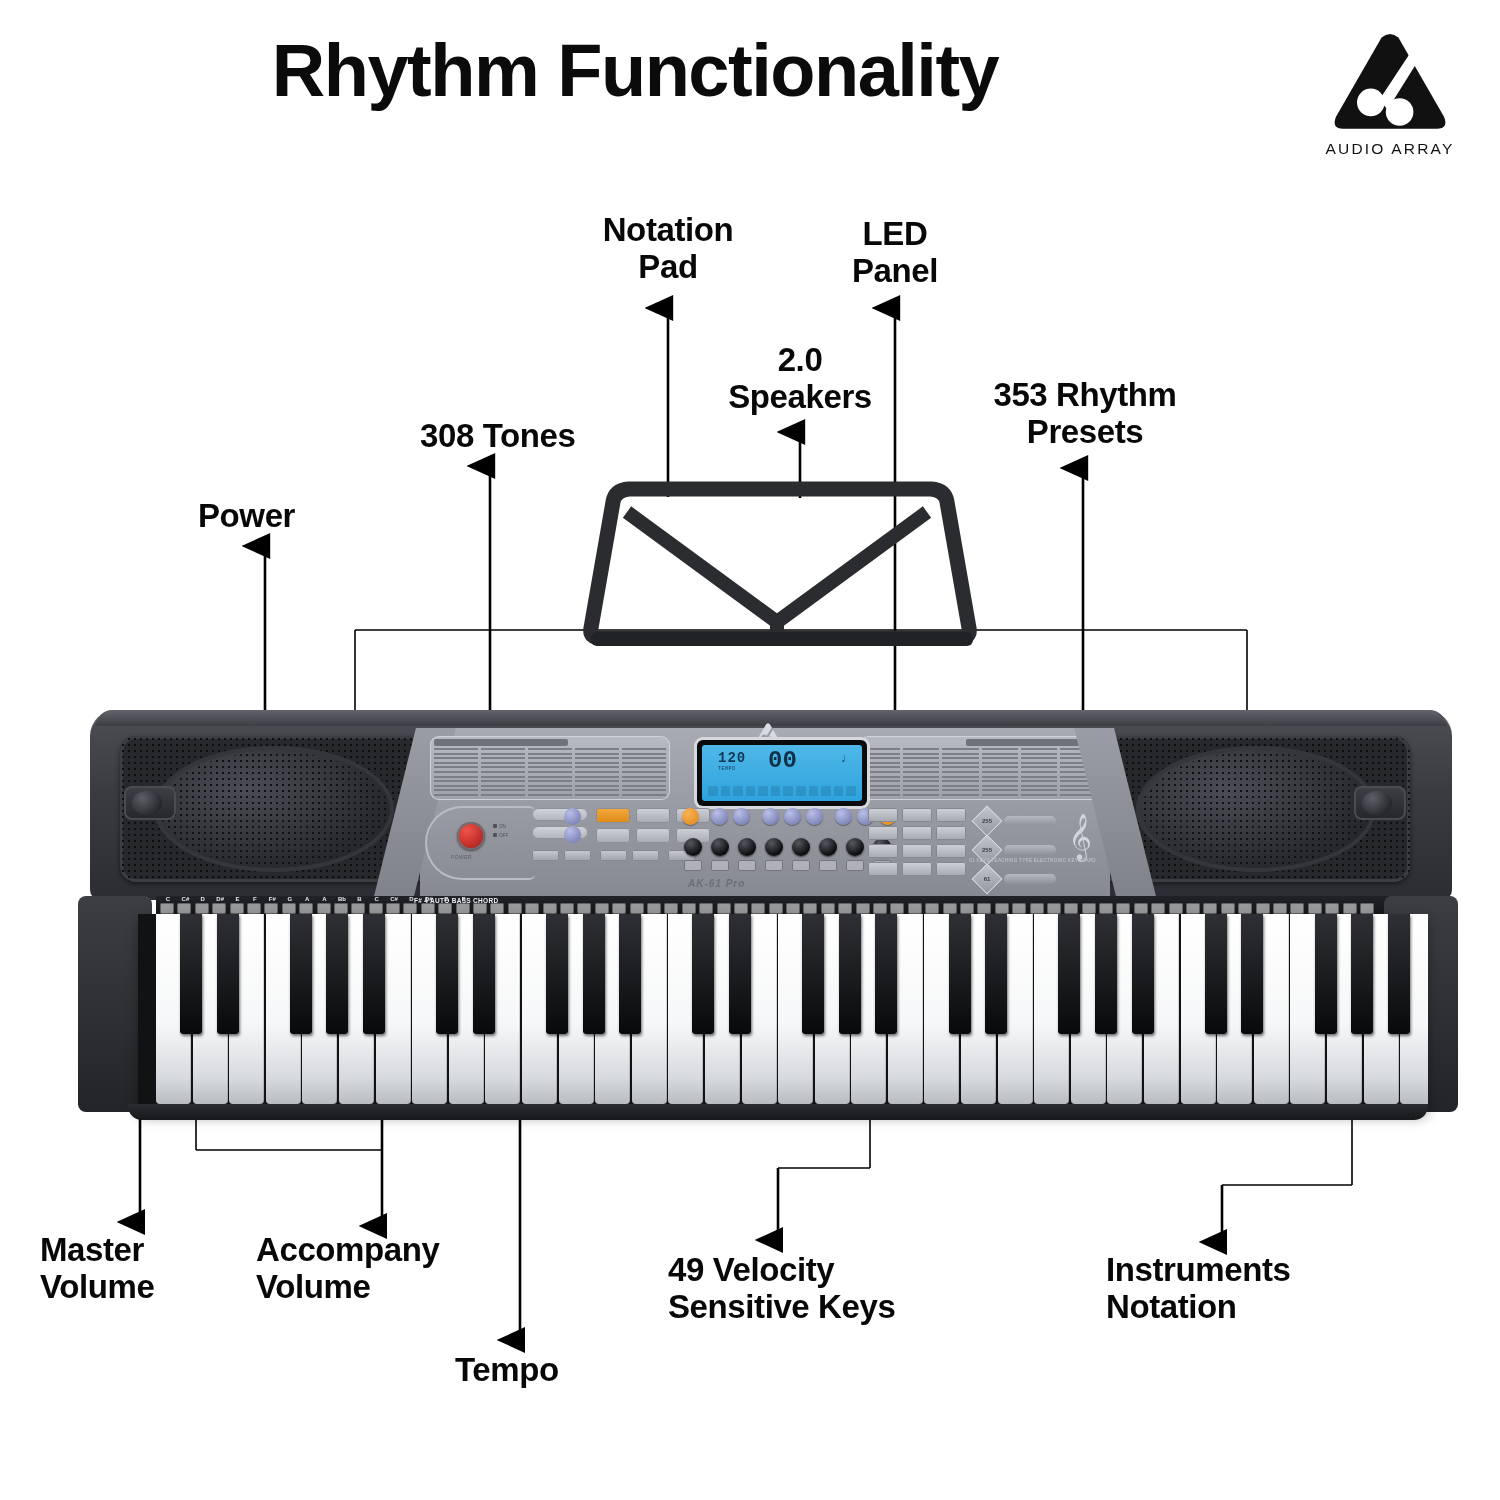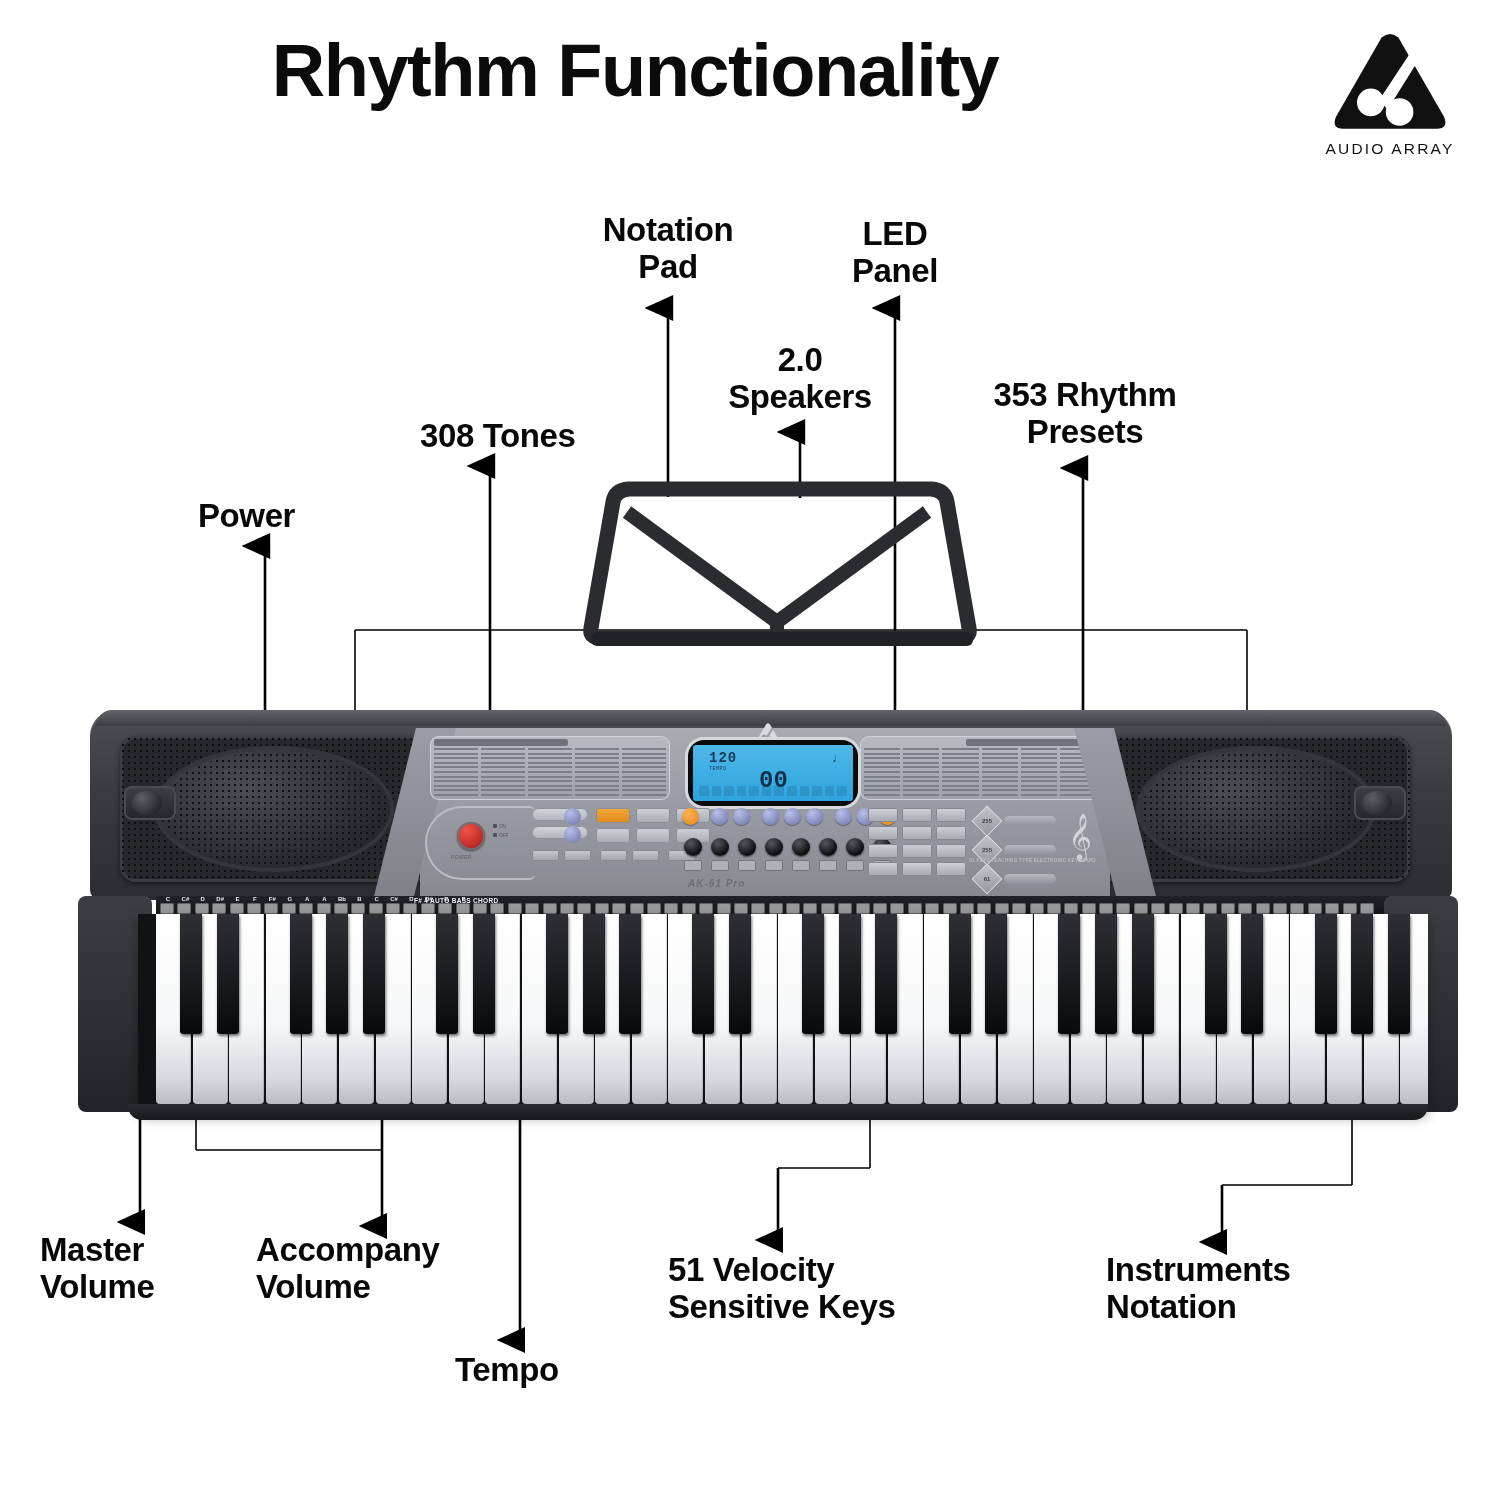--- a/index.html
+++ b/index.html
@@ -69,31 +69,31 @@
        background:linear-gradient(180deg,#b7bac1,#9ea1a9);
        box-shadow:inset 0 0 0 1px #cfd2d8;overflow:hidden;}
   .listbox.tones{left:10px;top:8px;width:240px;}
   .listbox.rhythms{left:440px;top:8px;width:240px;}
   .listbox .hdr{height:7px;margin:3px 4px 2px;background:#6f727a;border-radius:2px;width:56%;}
   .listcols{position:absolute;left:4px;right:4px;top:12px;bottom:3px;
        display:flex;gap:3px;}
   .listcols span{flex:1;background:
        repeating-linear-gradient(180deg,#7b7e86 0 2px,transparent 2px 4.6px);}
 
-  .lcd{position:absolute;left:268px;top:12px;width:160px;height:56px;
-       background:#0a0b0d;border-radius:16px;padding:5px;
+  .lcd{position:absolute;left:277px;top:12px;width:160px;height:56px;
+       background:#0a0b0d;border-radius:6px;padding:5px;
        box-shadow:0 0 0 3px #d6d9de;}
   .lcd-inner{position:absolute;inset:5px;background:linear-gradient(180deg,#4fb8e8,#2ea3de);
        border-radius:3px;}
   .lcd-tempo{position:absolute;left:16px;top:5px;font-size:14px;font-weight:700;
        color:#123a55;font-family:"Liberation Mono","DejaVu Sans Mono",monospace;
        letter-spacing:1px;}
   .lcd-tempo small{display:block;font-size:5px;letter-spacing:.5px;font-weight:400;}
   .lcd-num{position:absolute;left:66px;top:2px;font-size:24px;font-weight:700;
-       color:#0e3148;font-family:"Liberation Mono","DejaVu Sans Mono",monospace;margin-top:20px;}
+       color:#0e3148;font-family:"Liberation Mono","DejaVu Sans Mono",monospace;}
   .lcd-bell{position:absolute;right:9px;top:6px;font-size:12px;color:#123a55;}
   .lcd-bars{position:absolute;left:6px;right:6px;bottom:5px;height:10px;
        display:flex;gap:3px;}
   .lcd-bars i{flex:1;background:rgba(14,49,72,.16);border-radius:1px;}
 
   .logo-sm{position:absolute;left:325px;top:-6px;width:46px;text-align:center;color:#d8dbe0;}
   .logo-sm svg{width:26px;height:22px;display:block;margin:0 auto;}
   .logo-sm b{font-size:4px;letter-spacing:.4px;display:block;}
 
   .sliderwrap{position:absolute;left:112px;top:82px;}
@@ -251,21 +251,21 @@
 Speakers</div>
 <div class="callout c-ctr" style="left:790px;top:216px;width:210px">LED
 Panel</div>
 <div class="callout c-ctr" style="left:940px;top:377px;width:290px">353 Rhythm
 Presets</div>
 <div class="callout c-left" style="left:40px;top:1232px">Master
 Volume</div>
 <div class="callout c-left" style="left:256px;top:1232px">Accompany
 Volume</div>
 <div class="callout c-left" style="left:455px;top:1352px">Tempo</div>
-<div class="callout c-left" style="left:668px;top:1252px">51 Velocity
+<div class="callout c-left" style="left:668px;top:1252px">49 Velocity
 Sensitive Keys</div>
 <div class="callout c-left" style="left:1106px;top:1252px">Instruments
 Notation</div>
 
 <svg style="position:absolute;left:555px;top:480px;width:450px;height:225px">
   <path d="M36 148 L58 22 Q60 10 74 9 L376 9 Q390 10 392 22 L414 148 Q416 158 404 158 L46 158 Q34 158 36 148 Z" fill="none" stroke="#2b2c30" stroke-width="15" stroke-linejoin="round"></path>
   <path d="M72 32 L222 142 L372 32" fill="none" stroke="#2b2c30" stroke-width="14" stroke-linejoin="round"></path>
   <path d="M222 142 L222 160" stroke="#2b2c30" stroke-width="14"></path>
   <rect x="36" y="152" width="382" height="14" rx="6" fill="#212226"></rect>
 </svg>

